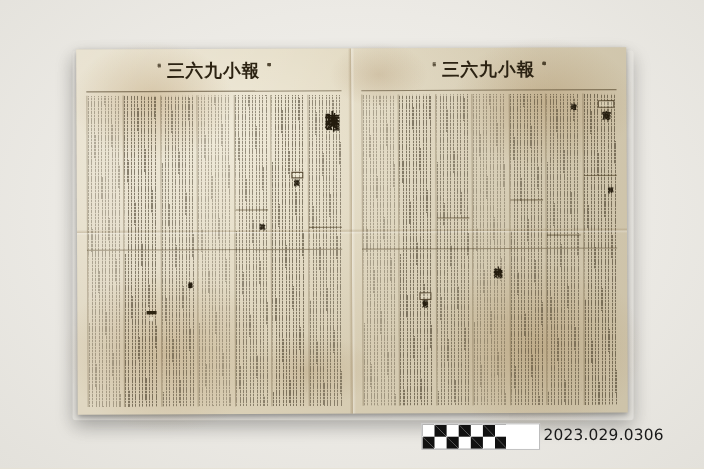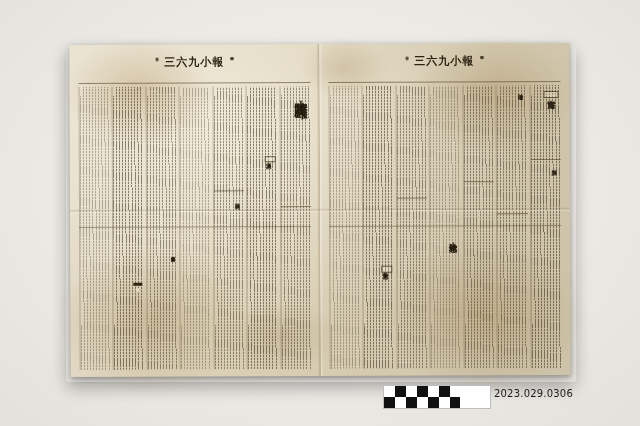--- a/index.html
+++ b/index.html
@@ -64,21 +64,21 @@
     border-bottom:1px solid rgba(70,55,30,0.55);
     padding-bottom:2px;
   }
   .mh-side{
     font-size:3.2px;line-height:1.15;color:#3a2f1c;
     writing-mode:vertical-rl;text-orientation:upright;
     height:22px;letter-spacing:0.2px;white-space:nowrap;opacity:.85;
   }
   .mh-title{
     font-family:"DejaVu Serif", serif;
-    font-weight:700;font-size:11px;letter-spacing:1px;
+    font-weight:700;font-size:16px;letter-spacing:1px;
     color:#2c2313;line-height:1;
     writing-mode:horizontal-tb;
     transform:translateY(2px);
   }
   .mh-date{
     font-size:3.1px;color:#3a2f1c;writing-mode:vertical-rl;text-orientation:upright;
     height:22px;white-space:nowrap;opacity:.85;
   }
 
   
@@ -148,21 +148,21 @@
       linear-gradient(45deg,#111 25%,transparent 25%,transparent 75%,#111 75%),
       linear-gradient(45deg,#111 25%,transparent 25%,transparent 75%,#111 75%);
     background-size:22px 22px;
     background-position:0 0,11px 11px;
     background-color:#fff;
   }
   .cc-right{flex:1;background:#fff;}
   .ccid{
     position:absolute;left:494px;top:388px;
     font-family:"DejaVu Sans", sans-serif;
-    font-size:10px;color:#1a1a1a;letter-spacing:.2px;
+    font-size:14px;color:#1a1a1a;letter-spacing:.2px;
   }
   .shadow-soft{
     position:absolute;left:66px;top:46px;width:510px;height:336px;
     border-radius:3px;
     box-shadow:0 6px 16px rgba(0,0,0,0.18);
     pointer-events:none;
   }
 </style>
 </head>
 <body>

